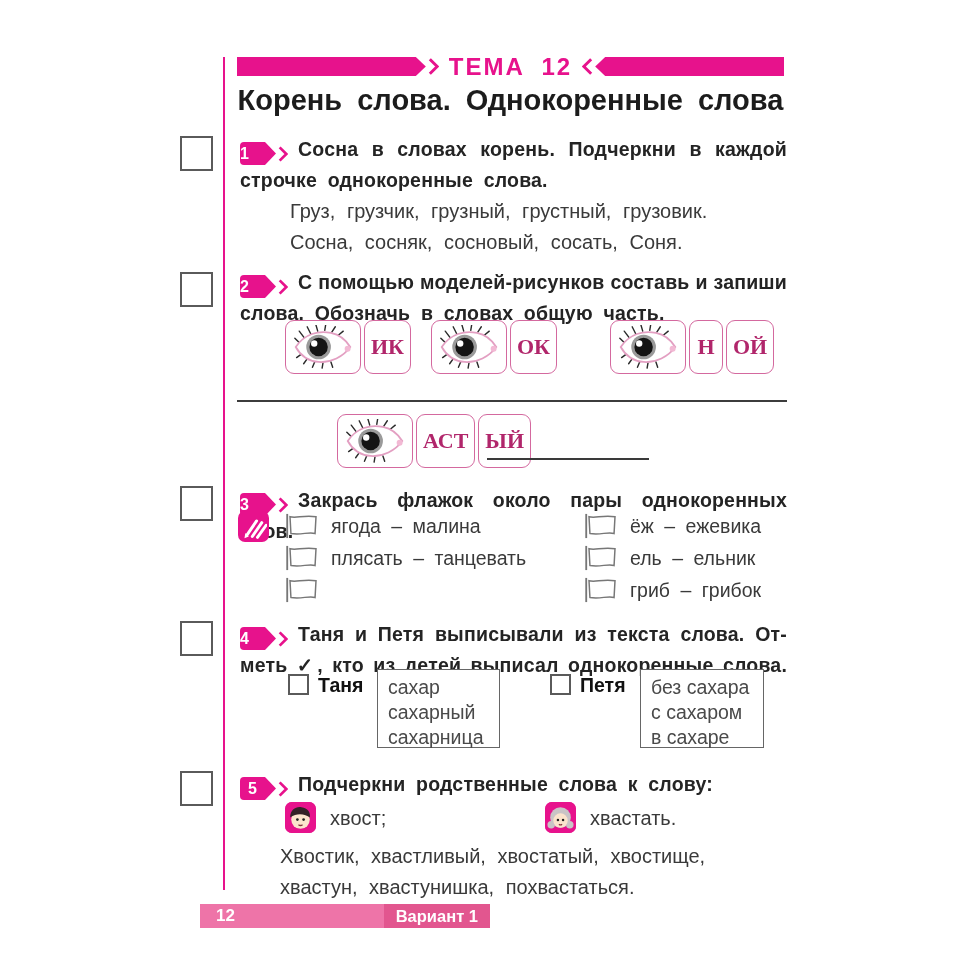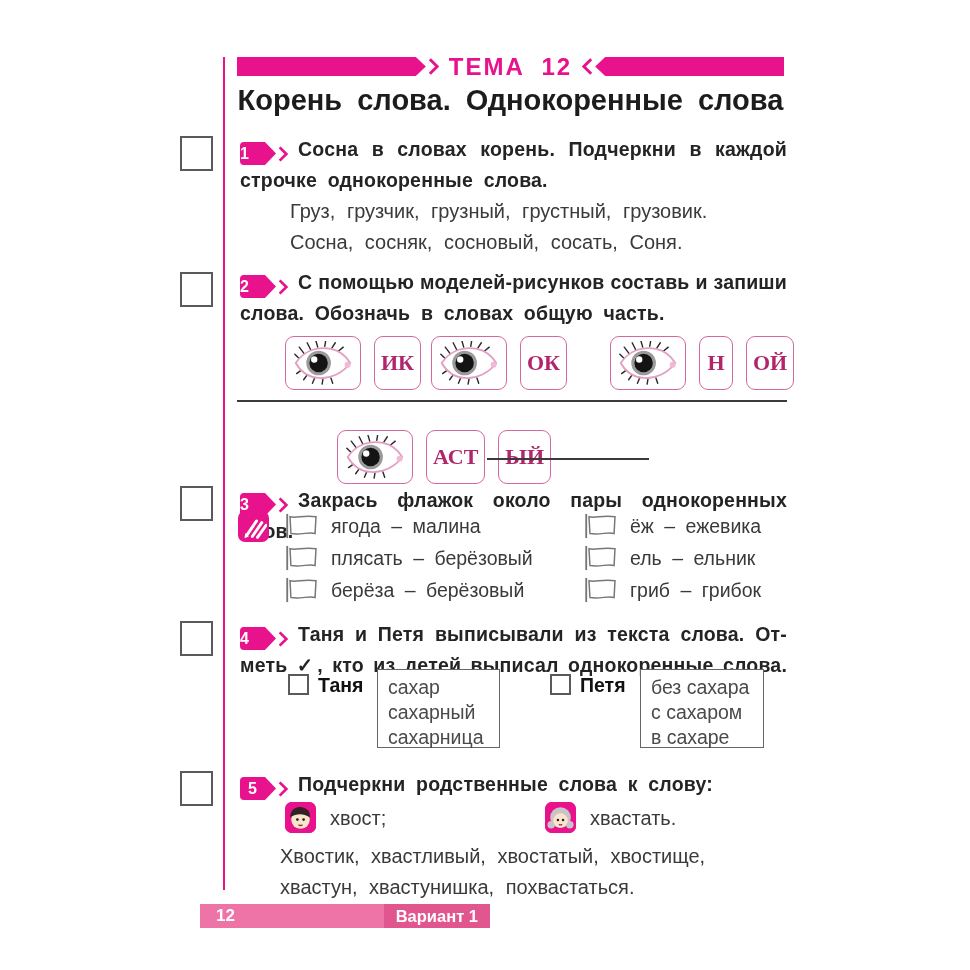--- a/index.html
+++ b/index.html
@@ -35,21 +35,21 @@
   .badge-wrap { display:inline-flex; align-items:center; margin-right:10px; vertical-align:-3px; }
   .badge { display:inline-flex; align-items:center; width:36px; height:23px;
     background:#E7128C; border-radius:4px;
     clip-path:polygon(0 0, 25px 0, 36px 50%, 25px 100%, 0 100%); }
   .badge b { color:#fff; font-size:16px; width:25px; text-align:center; }
   .badge-chev { margin-left:2px; color:#E7128C; }
 
   .word-lines { line-height:31px; font-size:20px; color:#3a3a3a; word-spacing:6px; }
 
   
-  .model { position:absolute; display:flex; gap:13px; height:54px;margin-top:16px; }
+  .model { position:absolute; display:flex; gap:3px; height:54px; }
   .mbox { border:1.6px solid #D4699F; border-radius:9px; background:#fff; height:54px;
     display:flex; align-items:center; justify-content:center; }
   .mbox.eye { width:76px; }
   .mbox.suf { min-width:34px; padding:0 6px;
     font-family:"Liberation Serif", serif; font-weight:bold; font-size:22px; color:#B1266B; }
   .divider { position:absolute; left:237px; top:400px; width:550px; height:2px; background:#3c3c3c; }
   .write-line { position:absolute; left:487px; top:436px; width:162px; height:24px;
     border-bottom:2px solid #3a3a3a; }
 
   
@@ -252,27 +252,26 @@
 <div class="flag-row" style="left:284px; top:512px">
   <svg width="38" height="26">
       <use href="#sym-flag"></use>
     </svg>
   <span class="pair">ягода – малина</span>
 </div>
 <div class="flag-row" style="left:284px; top:544px">
   <svg width="38" height="26">
       <use href="#sym-flag"></use>
     </svg>
-  <span class="pair">плясать – берёзовый</span>
+  <span class="pair">плясать – танцевать</span>
 </div>
 <div class="flag-row" style="left:284px; top:576px">
   <svg width="38" height="26">
       <use href="#sym-flag"></use>
     </svg>
-  <span class="pair">берёза – берёзовый</span>
 </div>
 <div class="flag-row" style="left:583px; top:512px">
   <svg width="38" height="26">
       <use href="#sym-flag"></use>
     </svg>
   <span class="pair">ёж – ежевика</span>
 </div>
 <div class="flag-row" style="left:583px; top:544px">
   <svg width="38" height="26">
       <use href="#sym-flag"></use>

